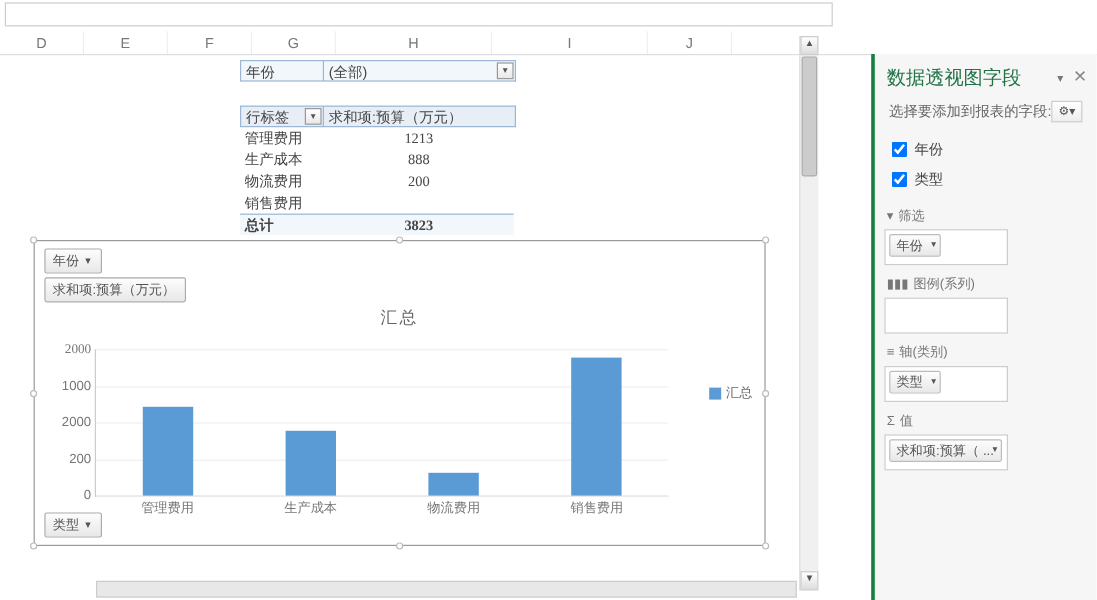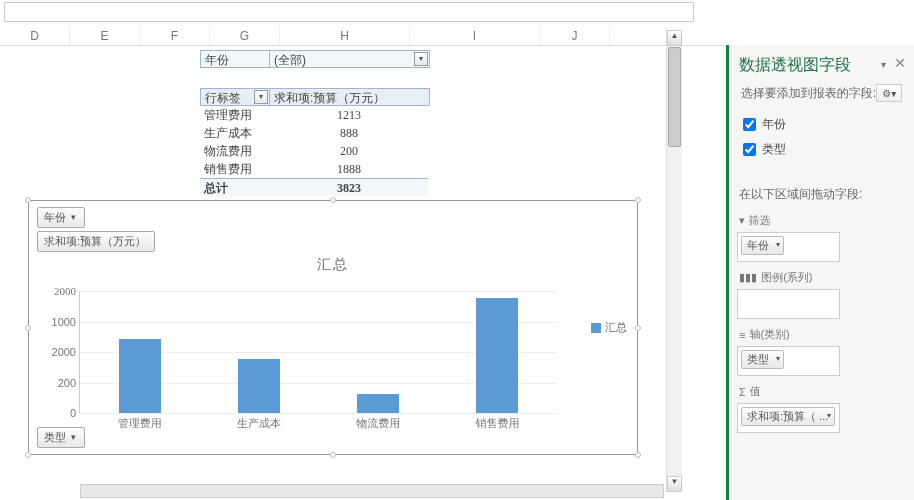--- a/index.html
+++ b/index.html
@@ -125,21 +125,20 @@
   <div class="data-row">
         <div class="c1">生产成本</div>
         <div class="c2">888</div>
       </div>
   <div class="data-row">
         <div class="c1">物流费用</div>
         <div class="c2">200</div>
       </div>
   <div class="data-row">
         <div class="c1">销售费用</div>
-        <div class="c2">1888</div>
       </div>
   <div class="data-row total-row">
         <div class="c1">总计</div>
         <div class="c2">3823</div>
       </div>
 </div>
 
 <div class="chart-box">
   <span class="chart-sel sel-tl"></span>
   <span class="chart-sel sel-tm"></span>
@@ -223,21 +222,20 @@
     <label class="field-item">
           <input type="checkbox" checked="" style="">
           <span>年份</span>
         </label>
     <label class="field-item">
           <input type="checkbox" checked="" style="">
           <span>类型</span>
         </label>
   </div>
 
-  <div class="areas-title">在以下区域间拖动字段:</div>
   <div class="areas">
     <div class="area">
       <div class="area-lbl">
             <span>▾</span>
             <span>筛选</span>
           </div>
       <div class="area-box">
         <div class="pill"><span>年份</span><span class="arr">▾</span></div>
       </div>
     </div>

